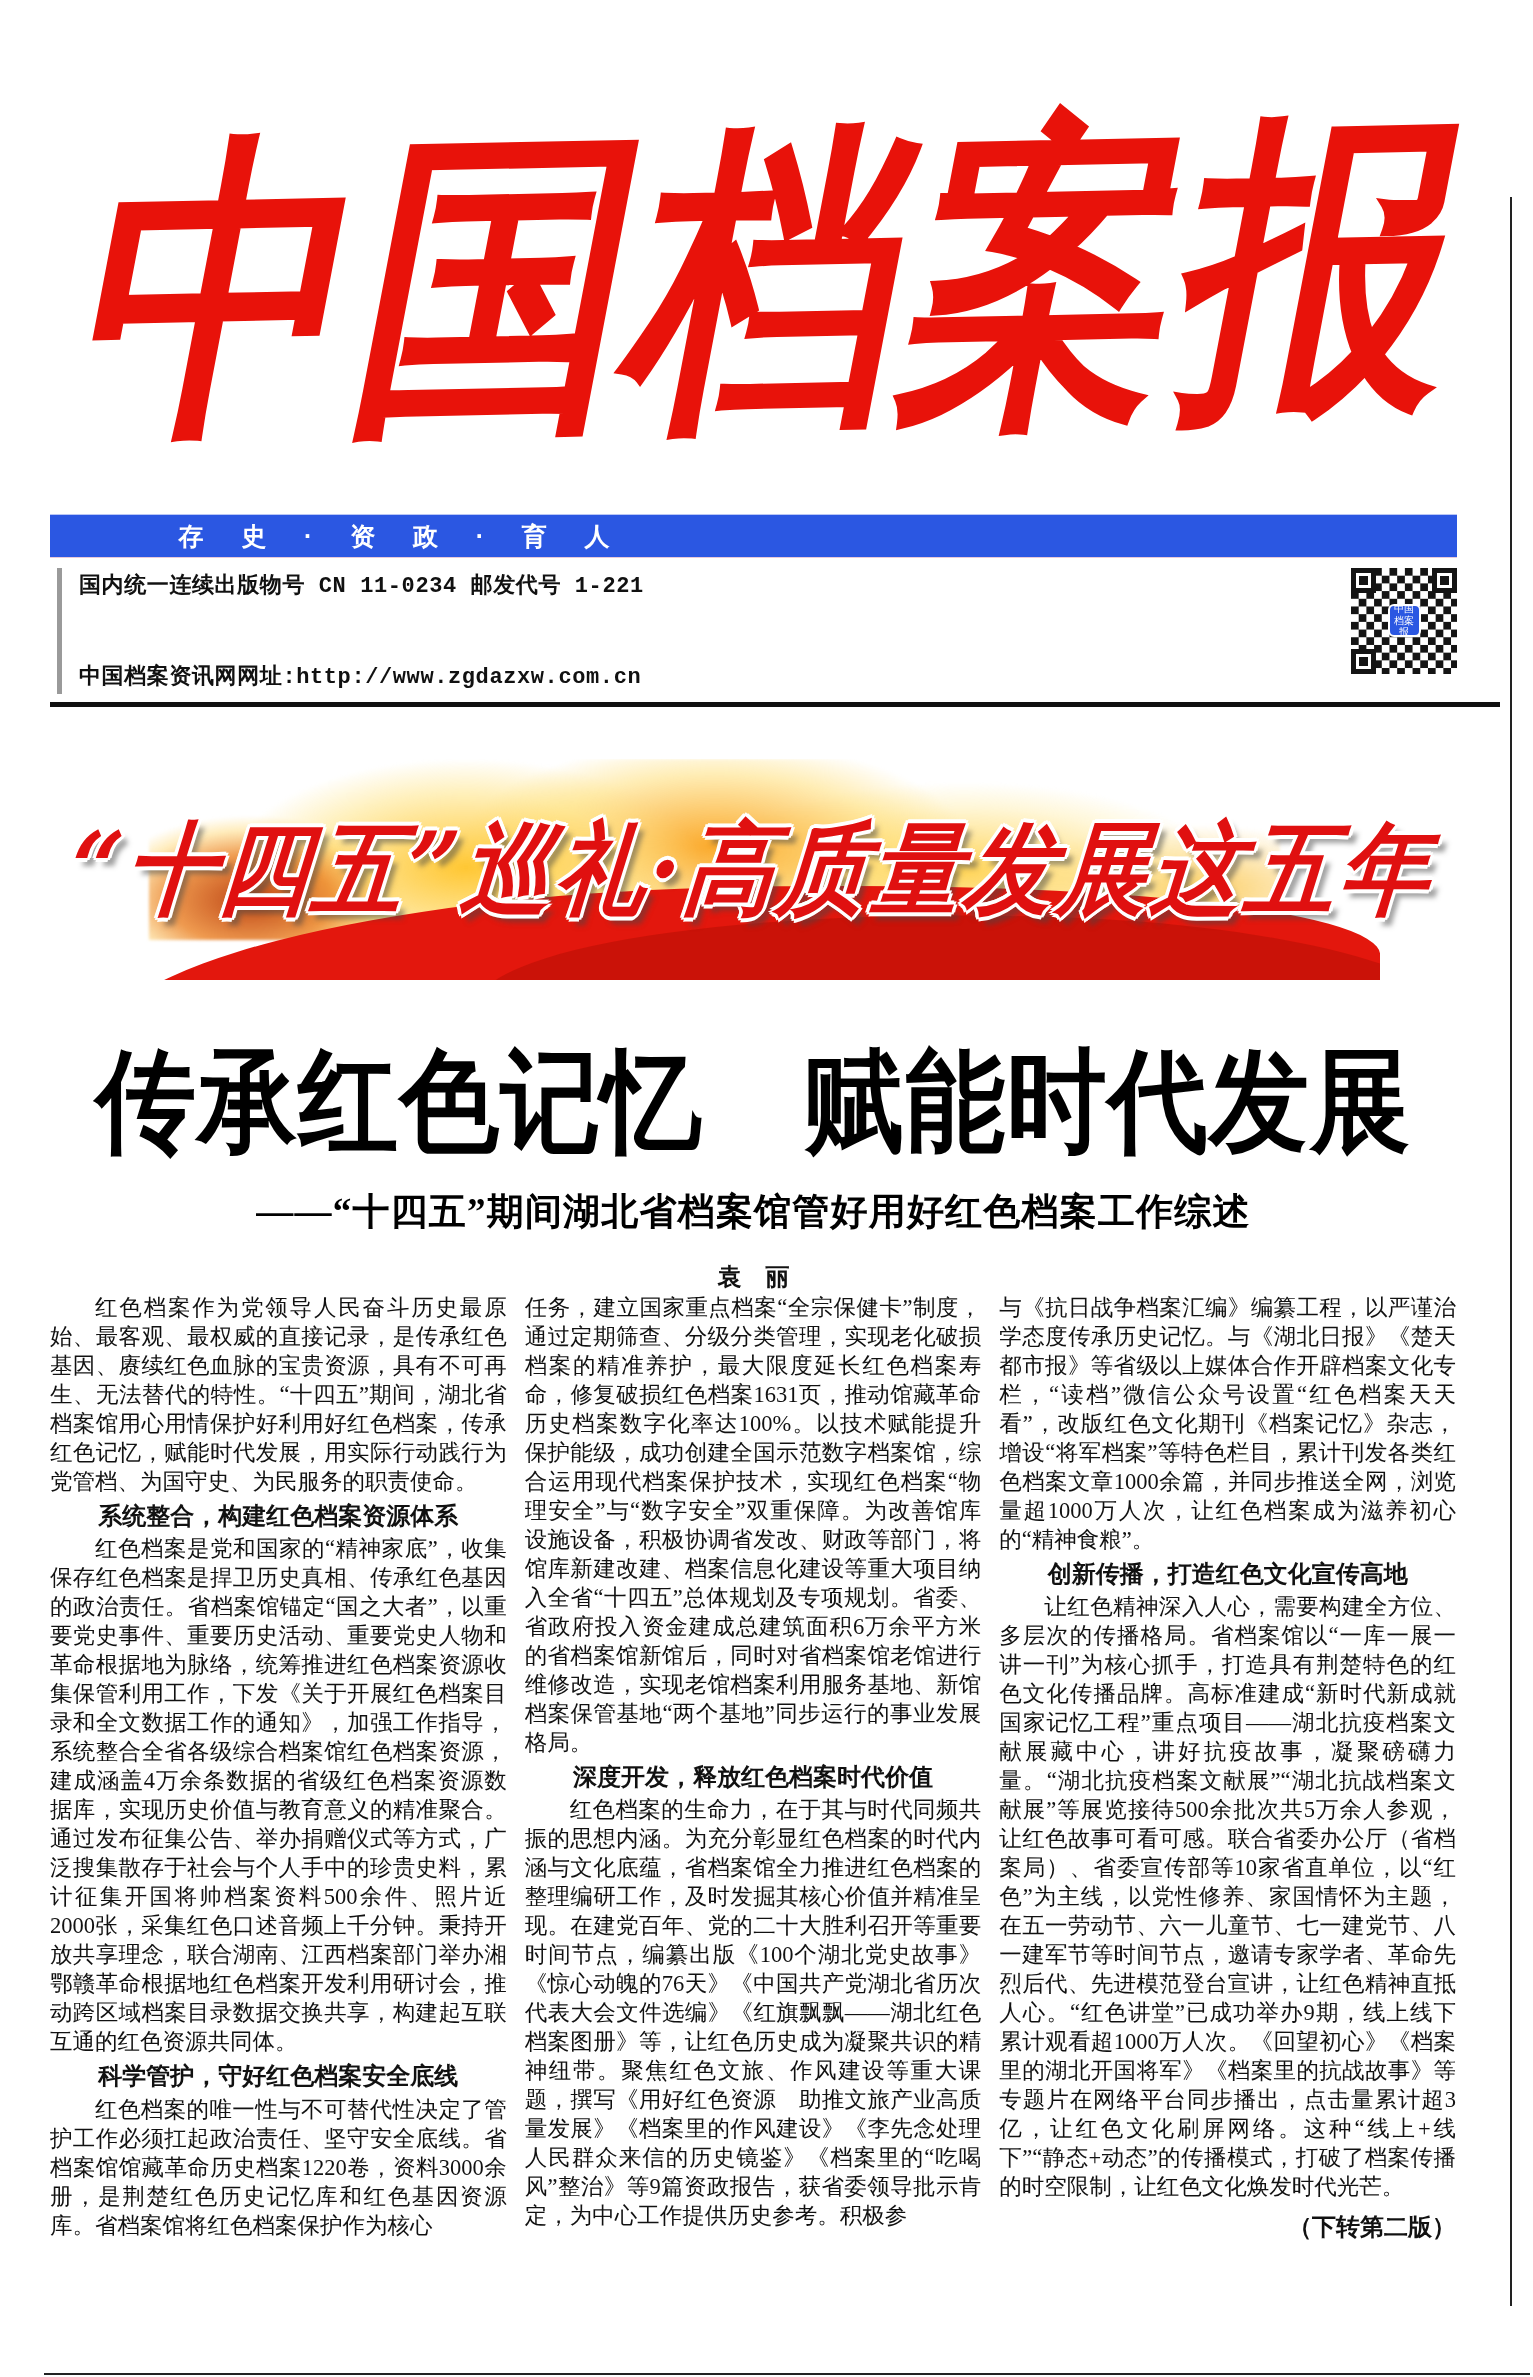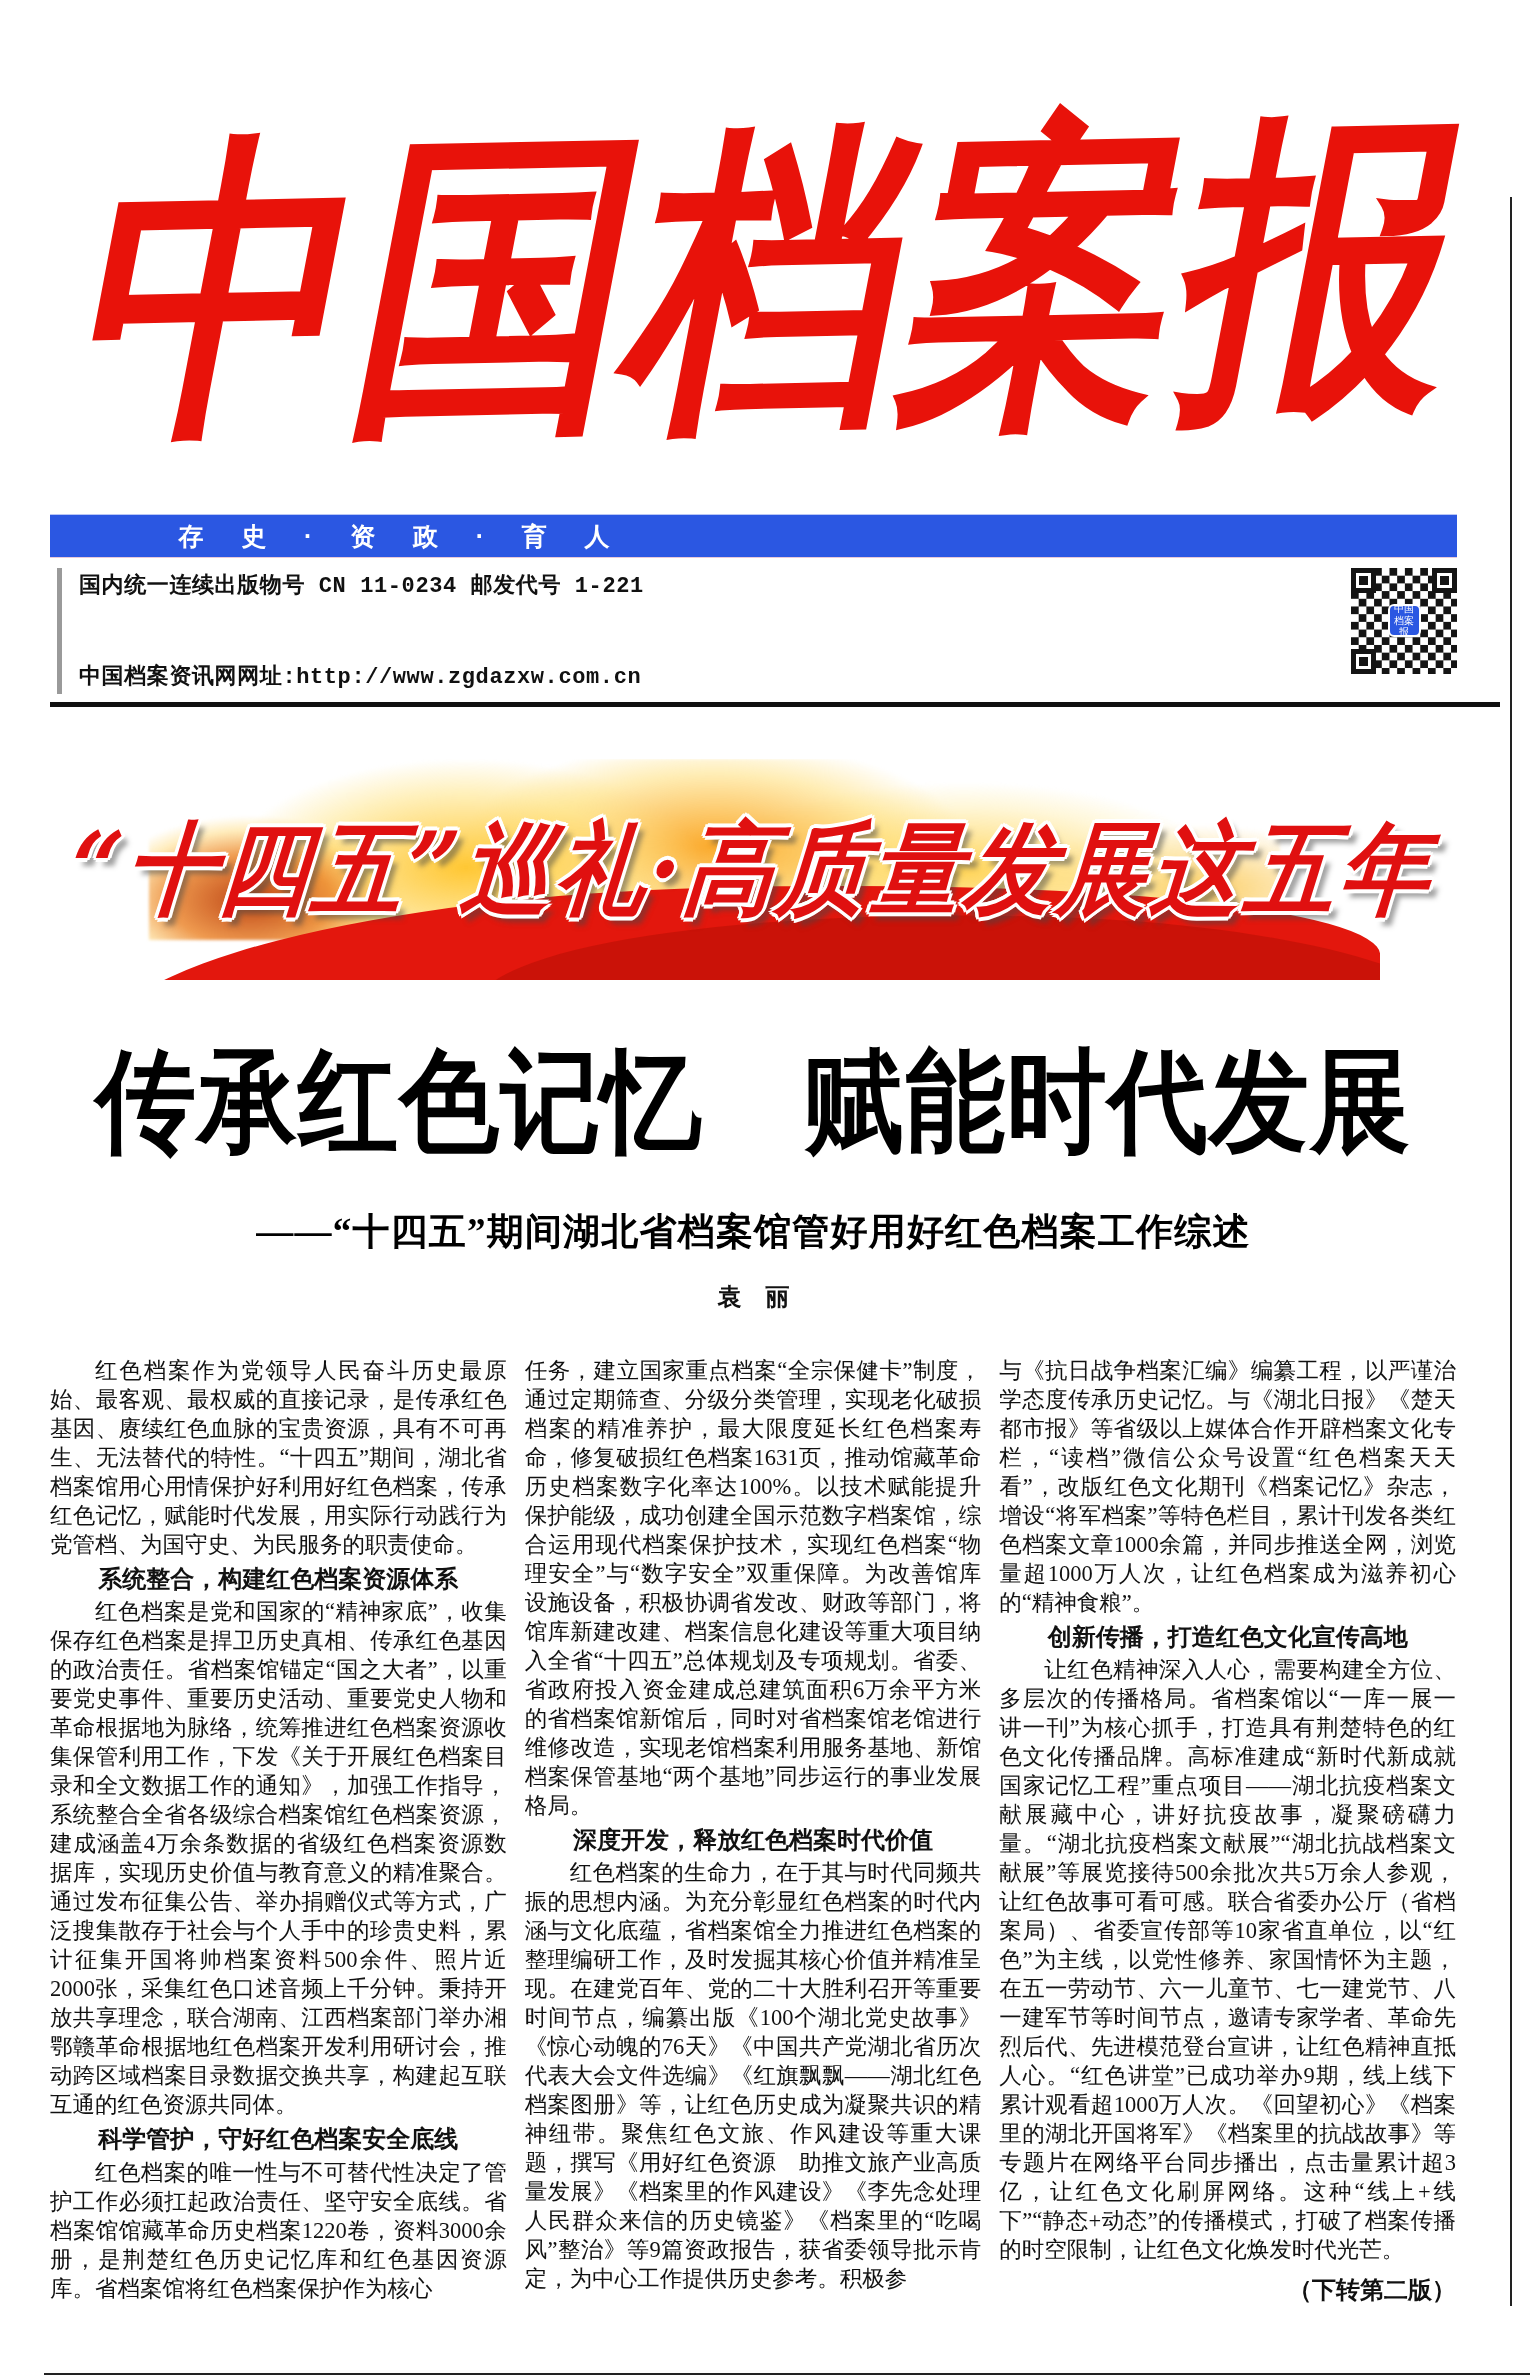--- a/index.html
+++ b/index.html
@@ -172,40 +172,39 @@
     font-family:"DejaVu Serif", serif;
     font-weight:900;
     font-size:100px;
     letter-spacing:1.2px;
     color:#000;
     line-height:1.15;
     white-space:nowrap;
     transform:scale(1,1.12);
   }
   .subtitle{
-    margin-top:48px;
+    margin-top:28px;
     text-align:center;
     font-size:37px;
     font-weight:600;
     letter-spacing:1.2px;
     color:#000;
     white-space:nowrap;
   }
   .author{
     margin-top:24px;
     text-align:center;
     font-size:24px;
     font-weight:bold;
     font-family:"Liberation Sans", sans-serif;
   }
   
   .columns{
     display:flex;
     gap:18px;
-    margin-top:43px;
     width:1406px;
   }
   .col{
     flex:1 1 0;
     height:1005px;
     overflow:hidden;
     font-size:22.5px;
     line-height:29px;
     text-align:justify;
     text-justify:inter-ideograph;

